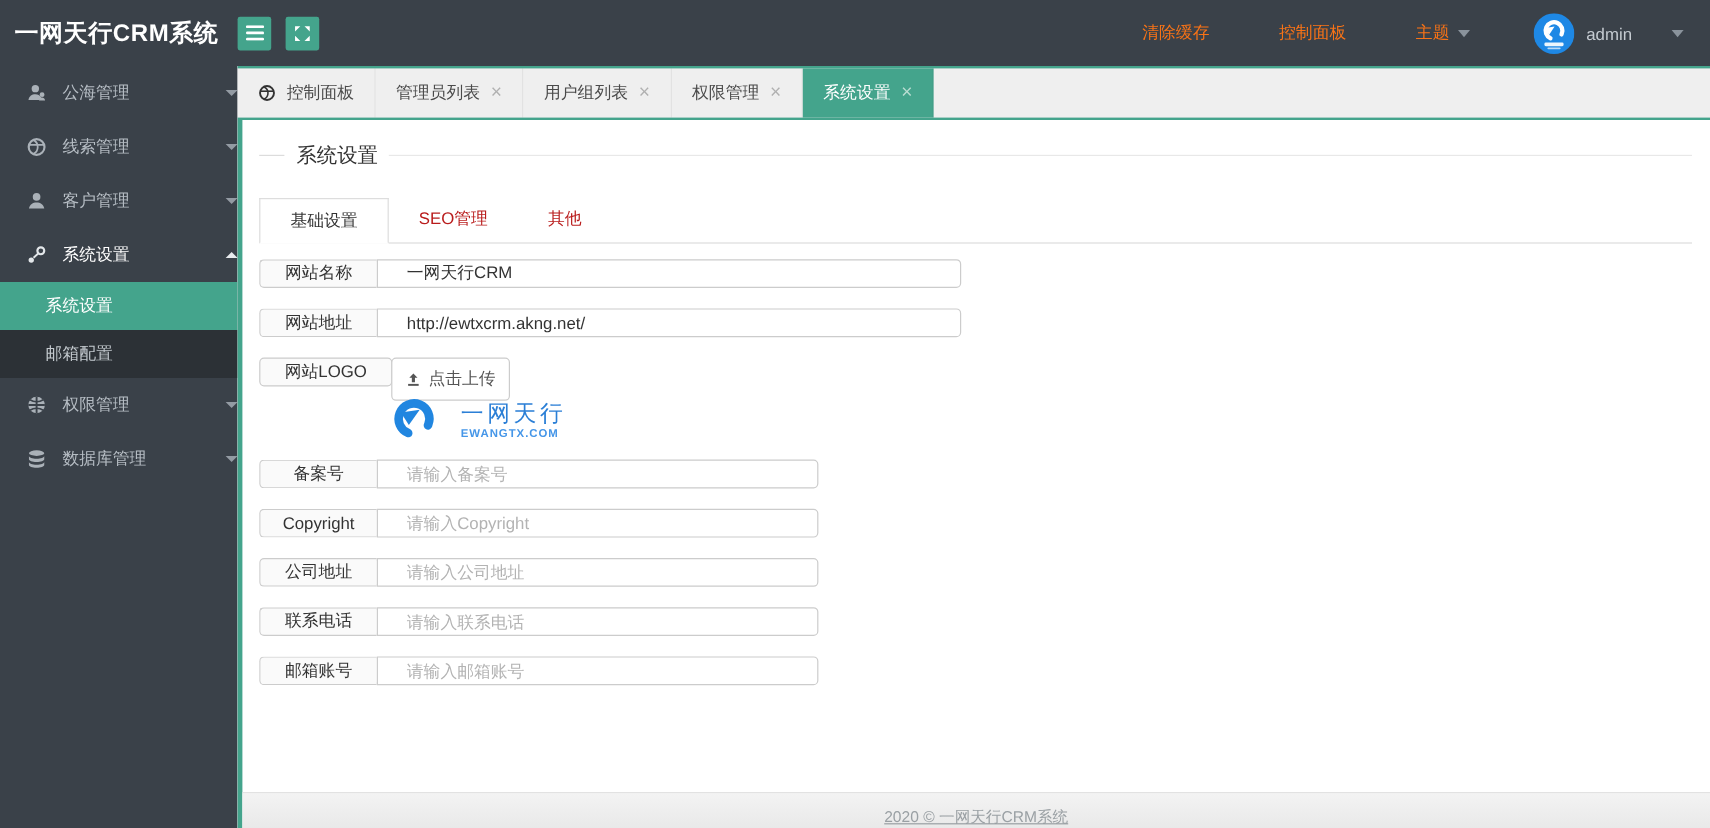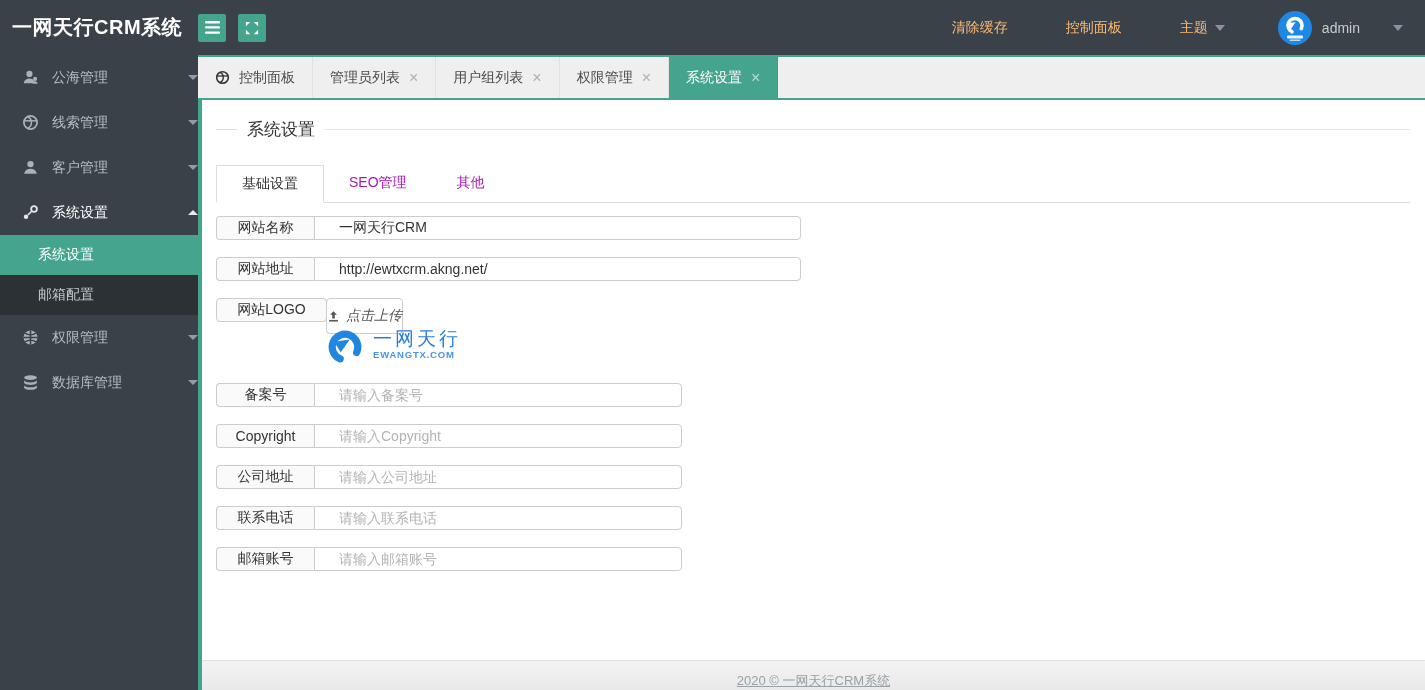--- a/index.html
+++ b/index.html
@@ -23,21 +23,21 @@
     padding: 0 16px 0 12px; letter-spacing: 0.5px; white-space: nowrap;
   }
   .hbtn {
     width: 28px; height: 28px; border: none; border-radius: 2px;
     background: #44a48c; color: #fff; cursor: pointer;
     display: inline-flex; align-items: center; justify-content: center;
     margin-right: 12px;
   }
   .header-right { margin-left: auto; display: flex; align-items: center; height: 100%; }
   .hlink {
-    color: #fdba74; font-size: 14px; padding: 0 29px; cursor: pointer;
+    color: #f97316; font-size: 14px; padding: 0 29px; cursor: pointer;
     display: flex; align-items: center; height: 55px;
   }
   .caret {
     display: inline-block; margin-left: 7px;
     border-left: 5px solid transparent; border-right: 5px solid transparent;
     border-top: 6px solid #8a939c;
   }
   .avatar { width: 34px; height: 34px; border-radius: 50%; margin: 0 10px 0 24px; cursor: pointer; flex: 0 0 34px; }
   .user-item { color: #c6ccd2; font-size: 14px; display: flex; align-items: center; padding-right: 22px; cursor: pointer; height: 55px; gap: 26px; }
 
@@ -100,21 +100,21 @@
   .content { flex: 1; overflow: hidden; padding: 18px 15px 0 14px; }
 
   
   .panel-title-row { display: flex; align-items: center; height: 22px; }
   .dash { width: 21px; height: 1px; background: #dcdcdc; }
   .panel-title { font-size: 17px; color: #333; padding: 0 9px 0 10px; white-space: nowrap; }
   .longline { flex: 1; height: 1px; background: #e8e8e8; }
 
   
   .nav-tabs { display: flex; border-bottom: 1px solid #ddd; margin-top: 25px; }
-  .nav-tab { padding: 9px 25px; font-size: 14px; color: #a21caf; cursor: pointer; margin-bottom: -1px; }
+  .nav-tab { padding: 9px 25px; font-size: 14px; color: #b91c1c; cursor: pointer; margin-bottom: -1px; }
   .nav-tab.active {
     background: #fff; border: 1px solid #ddd; border-bottom: 1px solid #fff;
     color: #333;
   }
 
   
   .form { margin-top: 13px; }
   .frow { margin-bottom: 17px; }
   .igroup { display: flex; height: 24px; }
   .igroup .addon {
@@ -127,30 +127,29 @@
   .igroup .addon.wlogo { width: 111px; flex: 0 0 111px; border-right: 1px solid #ccc; border-radius: 4px; }
   .igroup input {
     flex: 1; border: 1px solid #ccc; border-radius: 0 4px 4px 0;
     padding: 0 24px; font-size: 14px; color: #333; outline: none; background: #fff;
     font-family: "Liberation Sans", "DejaVu Sans", sans-serif;
   }
   .igroup input::placeholder { color: #b3b3b3; }
   .w-585 { width: 585px; }
   .w-466 { width: 466px; }
   .upload-btn {
-    margin-left: -1px; height: 36px; padding: 0 0;
+    margin-left: -1px; height: 36px; padding: 0 11px;
     background: #fff; border: 1px solid #ccc; border-radius: 4px;
     display: inline-flex; align-items: center; gap: 6px;
     font-size: 14px; color: #555; cursor: pointer;
     font-family: "Liberation Sans", "DejaVu Sans", sans-serif;
-    font-style: italic;
-  }
-
-  
-  .logo-preview { margin: 6px 0 15px 110px; display: flex; align-items: flex-start; gap: 9px; height: 40px; }
+  }
+
+  
+  .logo-preview { margin: 6px 0 15px 110px; display: flex; align-items: flex-end; gap: 20px; height: 40px; }
   .logo-text { display: flex; flex-direction: column; line-height: 1.15; }
   .logo-title { font-size: 19px; color: #2b7fd6; letter-spacing: 3px; }
   .logo-domain { font-size: 9.5px; color: #4596e8; font-weight: bold; letter-spacing: 0.8px; }
 
   
   .footer {
     height: 30px; flex: 0 0 30px;
     background: linear-gradient(#f3f3f3, #e9e9e9);
     border-top: 1px solid #e2e2e2;
     display: flex; align-items: flex-end; justify-content: center;

